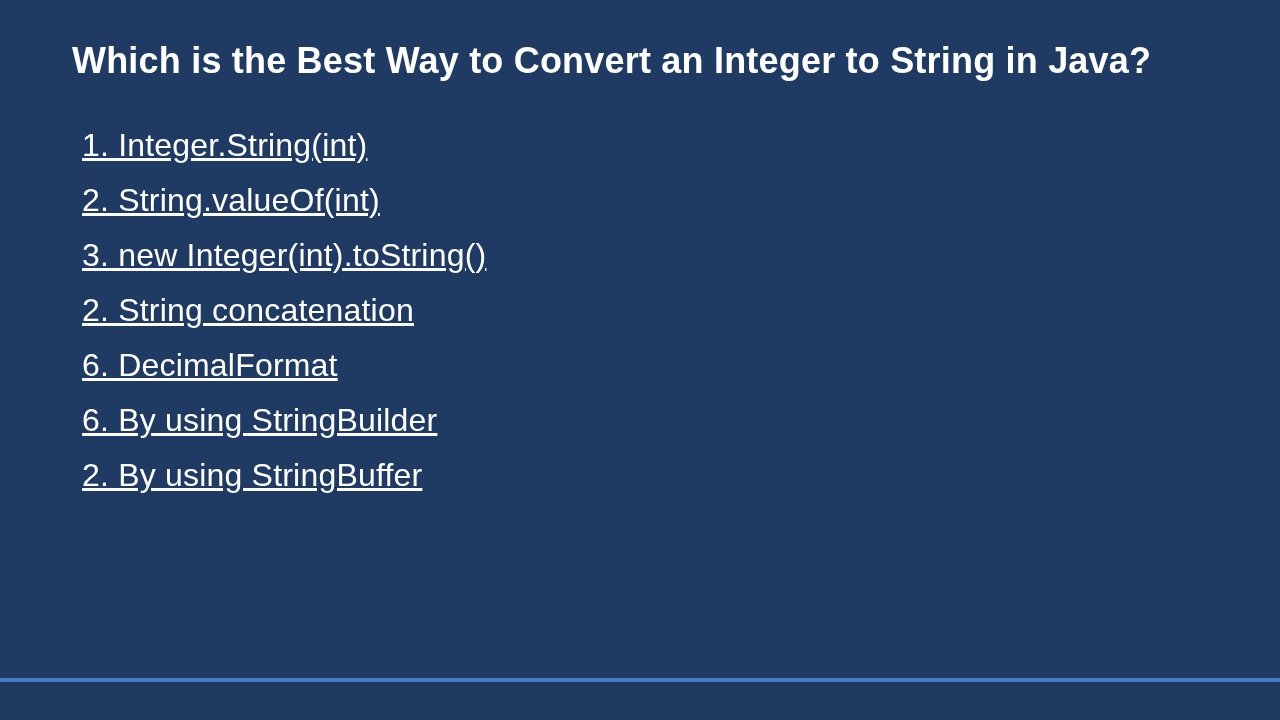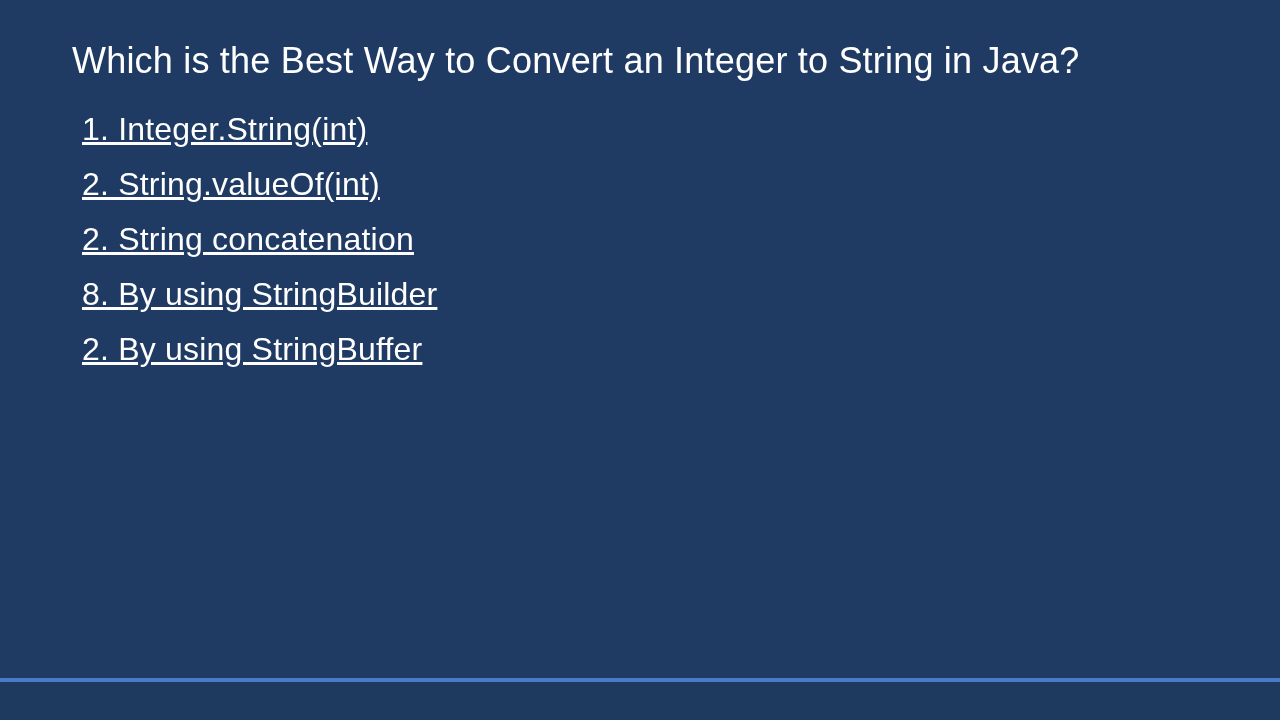--- a/index.html
+++ b/index.html
@@ -15,22 +15,22 @@
       font-weight: 300;
       color: #ffffff;
       overflow: hidden;
       position: relative;
     }
     .slide {
       padding: 40px 72px;
     }
     .title {
       font-size: 36px;
-      font-weight: 400;
-      margin-bottom: 20px;
+      font-weight: 700;
+      margin-bottom: 36px;
       letter-spacing: 0.2px;
     }
     .list {
       list-style: none;
       padding-left: 10px;
       text-decoration: underline;
     }
     .list-item {
       font-size: 32px;
       font-weight: 300;
@@ -48,19 +48,21 @@
     }
   </style>
 </head>
 <body>
 
 <div class="slide">
   <h1 class="title">Which is the Best Way to Convert an Integer to String in Java?</h1>
   <ol class="list">
     <li class="list-item">1. Integer.String(int)</li>
     <li class="list-item">2. String.valueOf(int)</li>
+    <li class="list-item">3. new Integer(int).toString()</li>
     <li class="list-item">2. String concatenation</li>
-    <li class="list-item">8. By using StringBuilder</li>
+    <li class="list-item">6. DecimalFormat</li>
+    <li class="list-item">6. By using StringBuilder</li>
     <li class="list-item">2. By using StringBuffer</li>
   </ol>
 </div>
 
 <div class="bottom-bar"></div>
 
 </body></html>

